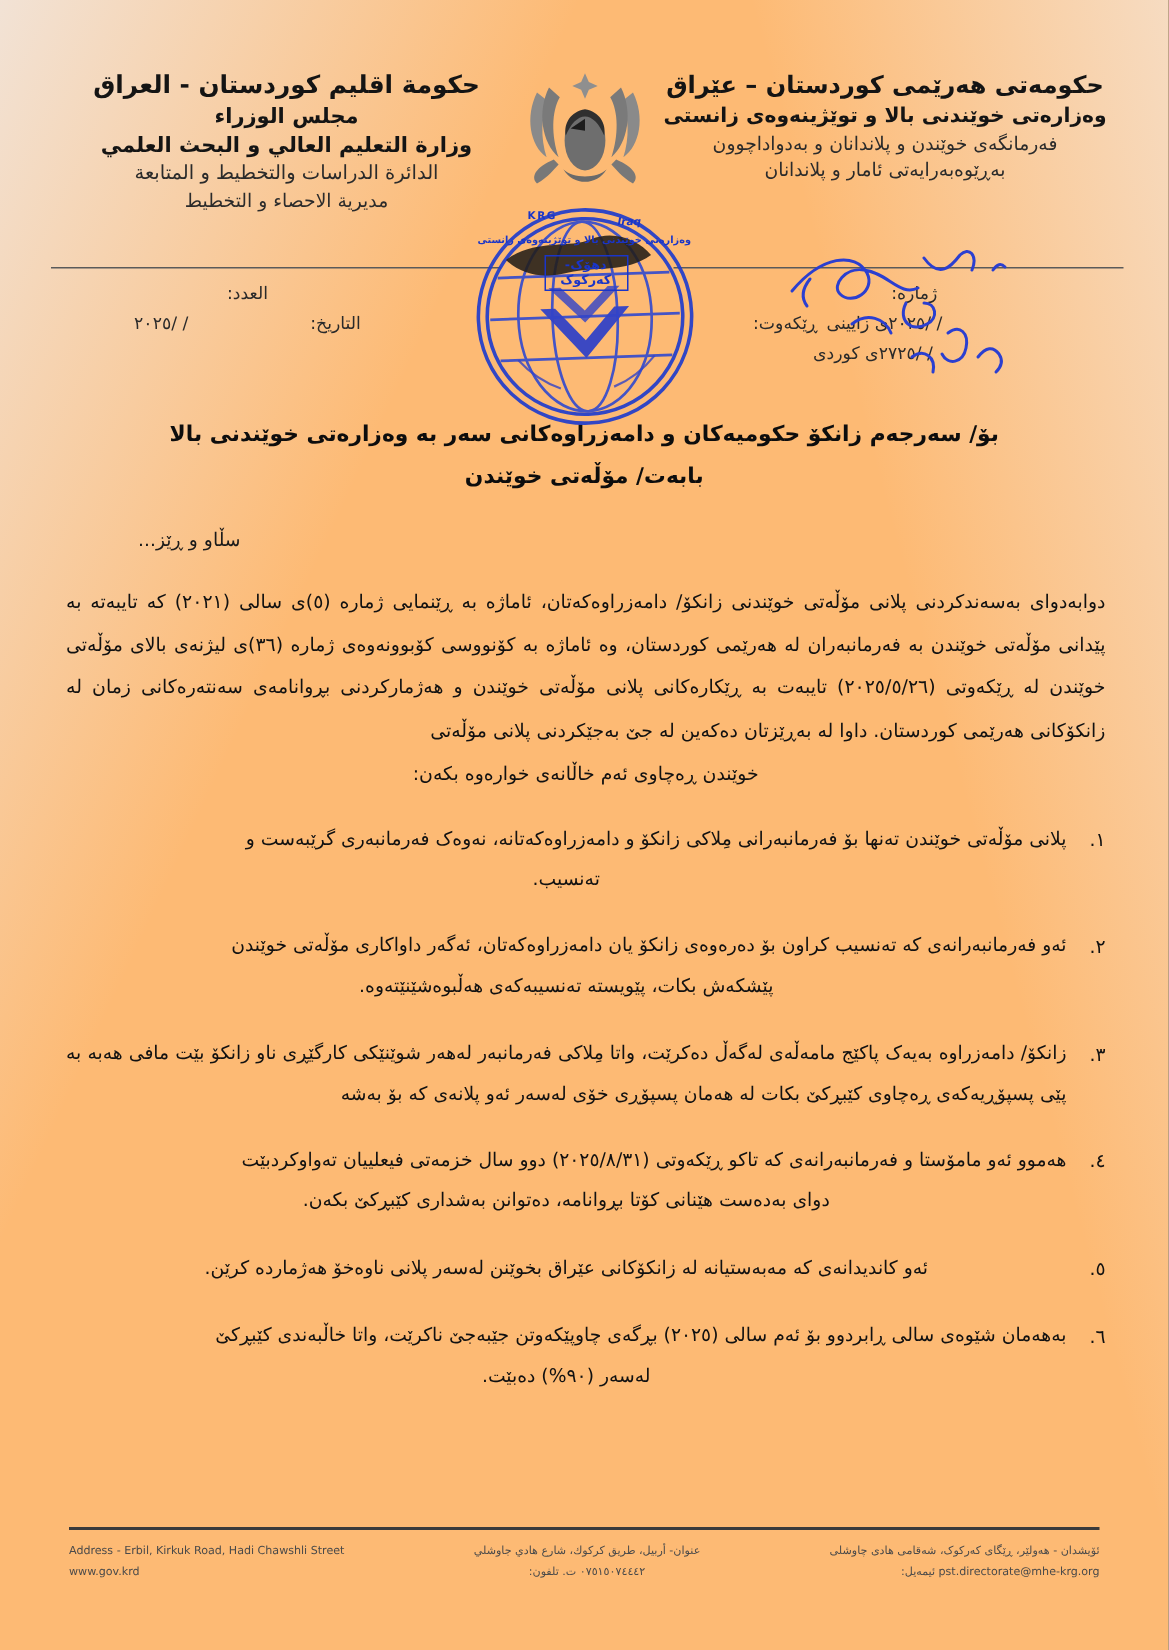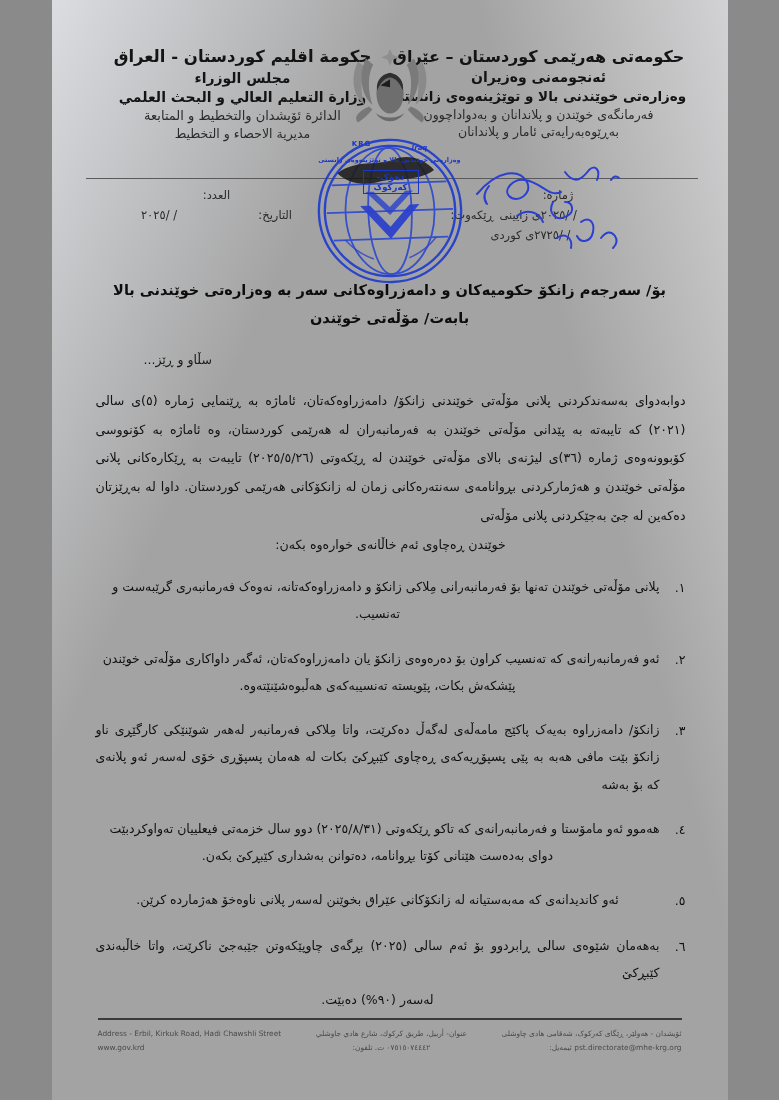--- a/index.html
+++ b/index.html
@@ -3,24 +3,24 @@
 <meta charset="utf-8">
 <title>KRG MHE Official Letter</title>
 <style>
   html, body {
     margin: 0;
     padding: 0;
     background: #8a8a8a;
   }
   #page {
     position: relative;
-    width: 676px;
+    width: 779px;
     height: 1100px;
     margin: 0 auto;
-    background: #a3a3a3;
+    background: #fdba74;
     overflow: hidden;
     font-family: "DejaVu Sans", "Liberation Sans", sans-serif;
     color: #141414;
   }
   
   #page::before {
     content: "";
     position: absolute;
     inset: 0;
     background:
@@ -241,27 +241,26 @@
 <body>
 
 <div id="page">
 
   <div class="header layer">
 
     <div class="hdr-col ar">
       <div class="hdr-line hl-1">حكومة اقليم كوردستان - العراق</div>
       <div class="hdr-line hl-2">مجلس الوزراء</div>
       <div class="hdr-line hl-3">وزارة التعليم العالي و البحث العلمي</div>
-      <div class="hdr-line hl-4">الدائرة ئۆیشدان والتخطيط و المتابعة</div>
+      <div class="hdr-line hl-4">الدائرة الدراسات والتخطيط و المتابعة</div>
       <div class="hdr-line hl-5">مديرية الاحصاء و التخطيط</div>
     </div>
 
     <div class="hdr-col ku">
       <div class="hdr-line hl-1">حکومەتی هەرێمی کوردستان – عێراق</div>
-      <div class="hdr-line hl-2">ئەنجومەنی وەزیران</div>
       <div class="hdr-line hl-3">وەزارەتی خوێندنی بالا و توێژینەوەی زانستی</div>
       <div class="hdr-line hl-4">فەرمانگەی خوێندن و پلاندانان و بەدواداچوون</div>
       <div class="hdr-line hl-5">بەڕێوەبەرایەتی ئامار و پلاندانان</div>
     </div>
   </div>
 
   <div class="rule left layer"></div>
   <div class="rule right layer"></div>
 
   <div class="refblk ar layer">

